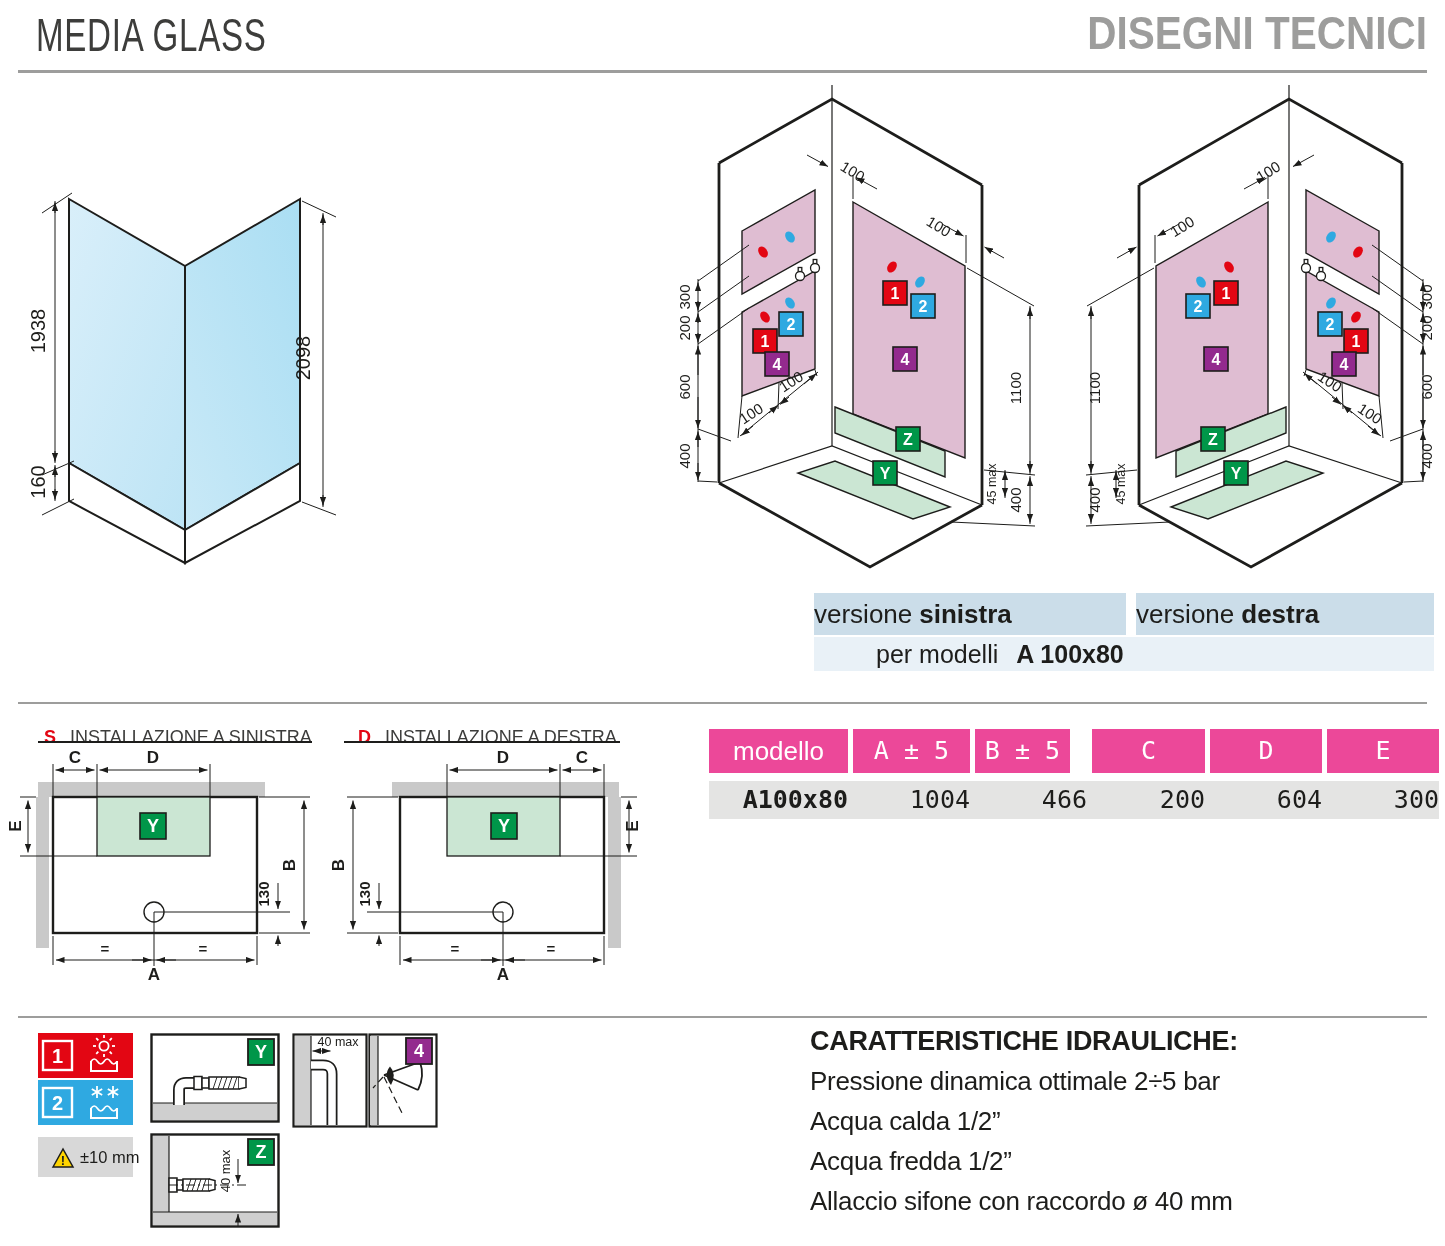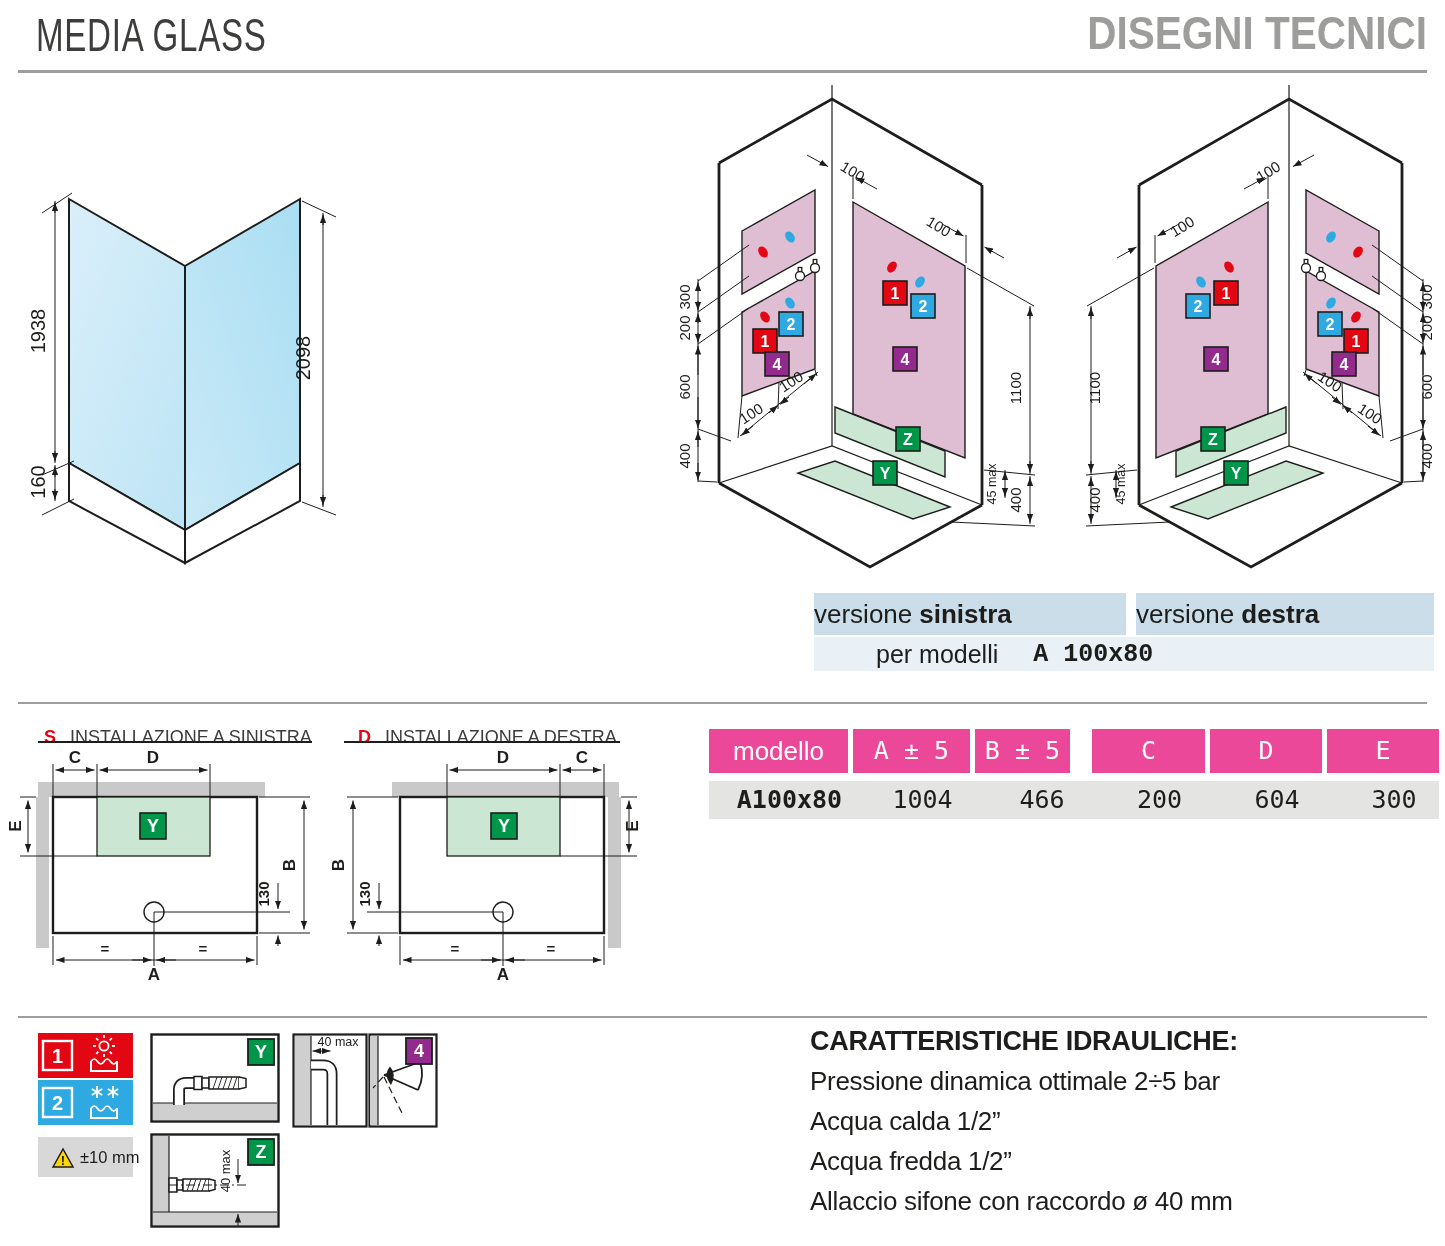--- a/index.html
+++ b/index.html
@@ -12,32 +12,32 @@
   #right-title{right:18px;top:6px;font-size:46px;font-weight:bold;color:#9d9d9c;
       transform:scaleX(0.88);transform-origin:right top;white-space:nowrap;}
   .rule{background:#9d9d9c;height:3px;left:18px;right:18px;}
   .divider{background:#9d9d9c;height:1.5px;left:18px;right:18px;}
   
   .vbar{height:42px;background:#cbdde9;display:flex;align-items:center;
         font-size:26px;color:#1d1d1b;}
   .vbar b{margin-left:7px;}
   #models-row{background:#e9f1f7;height:34px;display:flex;align-items:center;font-size:25px;}
   #models-row .lbl{margin-left:62px;color:#1d1d1b;}
-  #models-row .val{margin-left:35px;font-family:Liberation Mono, monospace;font-weight:bold;font-size:25px;}
+  #models-row .val{margin-left:18px;font-family:Liberation Sans, sans-serif;font-weight:bold;font-size:25px;}
   
   .plan-head{font-size:18px;color:#3c3c3b;white-space:nowrap;margin-top:15px;}
   .plan-head .pfx{color:#e30613;font-weight:bold;margin-right:14px;}
   .head-underline{background:#1d1d1b;height:2px;}
   
   .th{background:#ec4899;color:#fff;top:729px;height:44px;line-height:44px;text-align:center;
       font-size:25px;font-family:"DejaVu Sans Mono", monospace;}
   .th.sans{font-family:"Liberation Sans", sans-serif;font-size:26px;}
   #table-row-band{left:709px;top:781px;width:730px;height:38px;background:#e4e4e3;}
-  .td{top:781px;height:38px;line-height:38px;text-align:center;font-size:25px;
-      font-family:"DejaVu Sans Mono", monospace;color:#1d1d1b;padding-left:11px;}
+  .td{top:781px;height:38px;line-height:38px;text-align:right;font-size:25px;
+      font-family:"DejaVu Sans Mono", monospace;color:#1d1d1b;}
   .td.model{font-weight:bold;}
   
   #hydraulics{left:810px;top:1026px;width:610px;color:#1d1d1b;}
   #hydraulics .ht{font-size:27px;font-weight:bold;letter-spacing:-0.3px;}
   #hydraulics .hl{font-size:26px;margin-top:9px;letter-spacing:-0.3px;}
   
   svg{overflow:visible;}
   .dim{font-family:"Liberation Sans", sans-serif;font-size:15px;fill:#1d1d1b;text-anchor:middle;}
   .dimsm{font-family:"Liberation Sans", sans-serif;font-size:12.5px;fill:#1d1d1b;text-anchor:middle;}
   .dimbig{font-family:"Liberation Sans", sans-serif;font-size:20px;fill:#1d1d1b;text-anchor:middle;}

